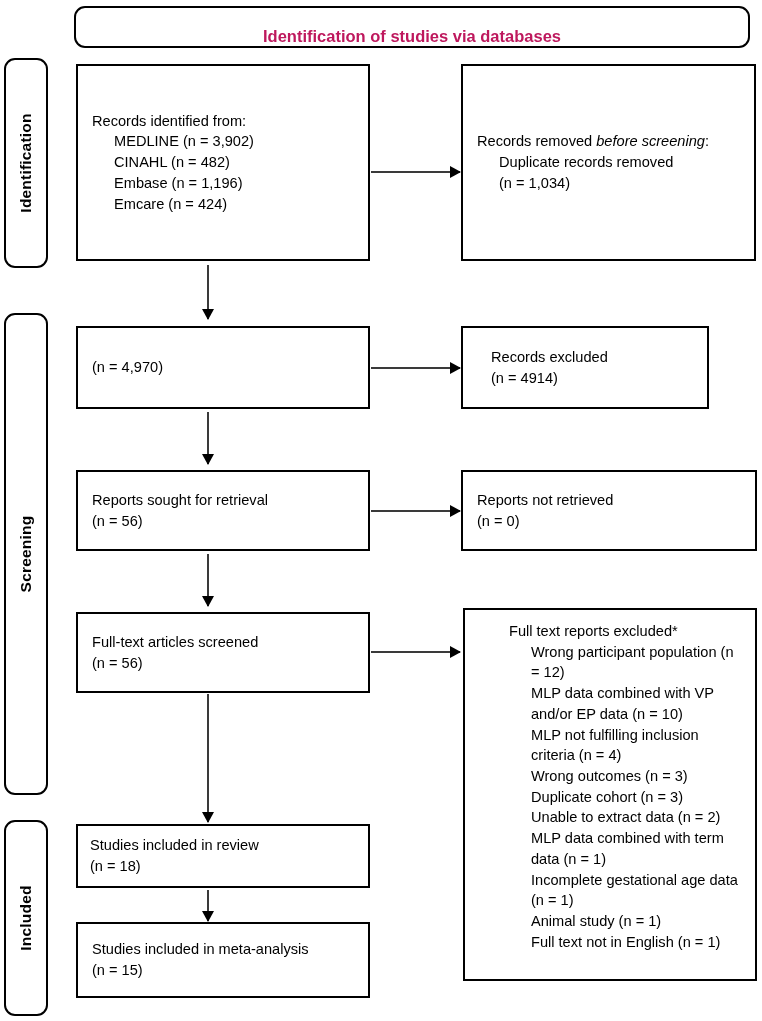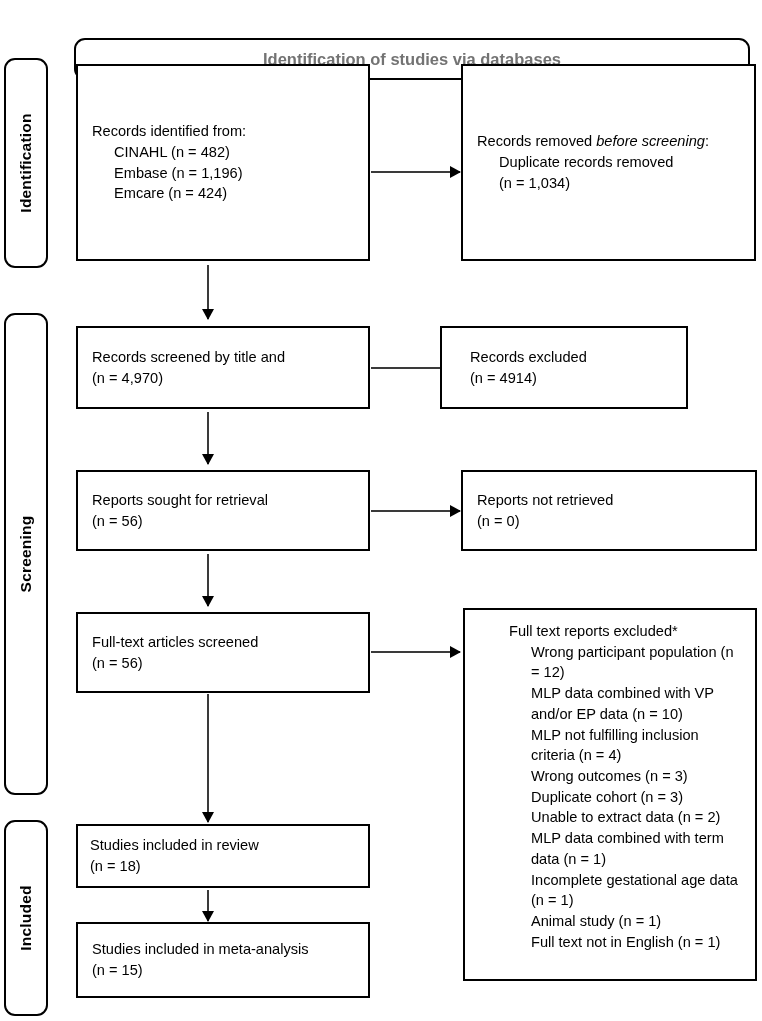--- a/index.html
+++ b/index.html
@@ -39,26 +39,25 @@
   }
 
   
   .header-bar {
     position: absolute;
     border: 2.5px solid #000000;
     border-radius: 11px;
     background: #ffffff;
     box-sizing: border-box;
     display: flex;
-    align-items: center;
+    align-items: flex-end;
     justify-content: center;
     font-weight: bold;
     font-size: 16.5px;
-    color: #737373;
-    margin-top: 32px;
+    color: #be185d;
   }
 
   
   .pbox {
     position: absolute;
     border: 2.5px solid #000000;
     background: #ffffff;
     box-sizing: border-box;
     display: flex;
     flex-direction: column;
@@ -128,45 +127,45 @@
   <div class="phase-band" style="left:4px; top:313px; width:44px; height:482px;">
     <span class="phase-label">Screening</span>
   </div>
 
   <div class="phase-band" style="left:4px; top:820px; width:44px; height:196px;">
     <span class="phase-label">Included</span>
   </div>
 
   <div class="pbox" style="left:76px; top:64px; width:294px; height:197px;">
     <div class="line">Records identified from:</div>
+    <div class="line indent">MEDLINE (n = 3,902)</div>
     <div class="line indent">CINAHL (n = 482)</div>
     <div class="line indent">Embase (n = 1,196)</div>
     <div class="line indent">Emcare (n = 424)</div>
   </div>
 
   <div class="arrow-h" style="left:371px; top:171px; width:89px;"></div>
 
   <div class="pbox" style="left:461px; top:64px; width:295px; height:197px;">
     <div class="line">
       <span>Records removed </span><em>before screening</em><span>:</span>
     </div>
     <div class="line indent">Duplicate records removed</div>
     <div class="line indent">(n = 1,034)</div>
   </div>
 
   <div class="arrow-v" style="left:207px; top:265px; height:54px;"></div>
 
   <div class="pbox" style="left:76px; top:326px; width:294px; height:83px;">
-    <div class="line">Records screened by title and</div>
     <div class="line">(n = 4,970)</div>
   </div>
 
   <div class="arrow-h" style="left:371px; top:367px; width:89px;"></div>
 
-  <div class="pbox" style="left:440px; top:326px; width:248px; height:83px;padding-left:28px;">
+  <div class="pbox" style="left:461px; top:326px; width:248px; height:83px;padding-left:28px;">
     <div class="line">Records excluded</div>
     <div class="line">(n = 4914)</div>
   </div>
 
   <div class="arrow-v" style="left:207px; top:412px; height:52px;"></div>
 
   <div class="pbox" style="left:76px; top:470px; width:294px; height:81px;">
     <div class="line">Reports sought for retrieval</div>
     <div class="line">(n = 56)</div>
   </div>

